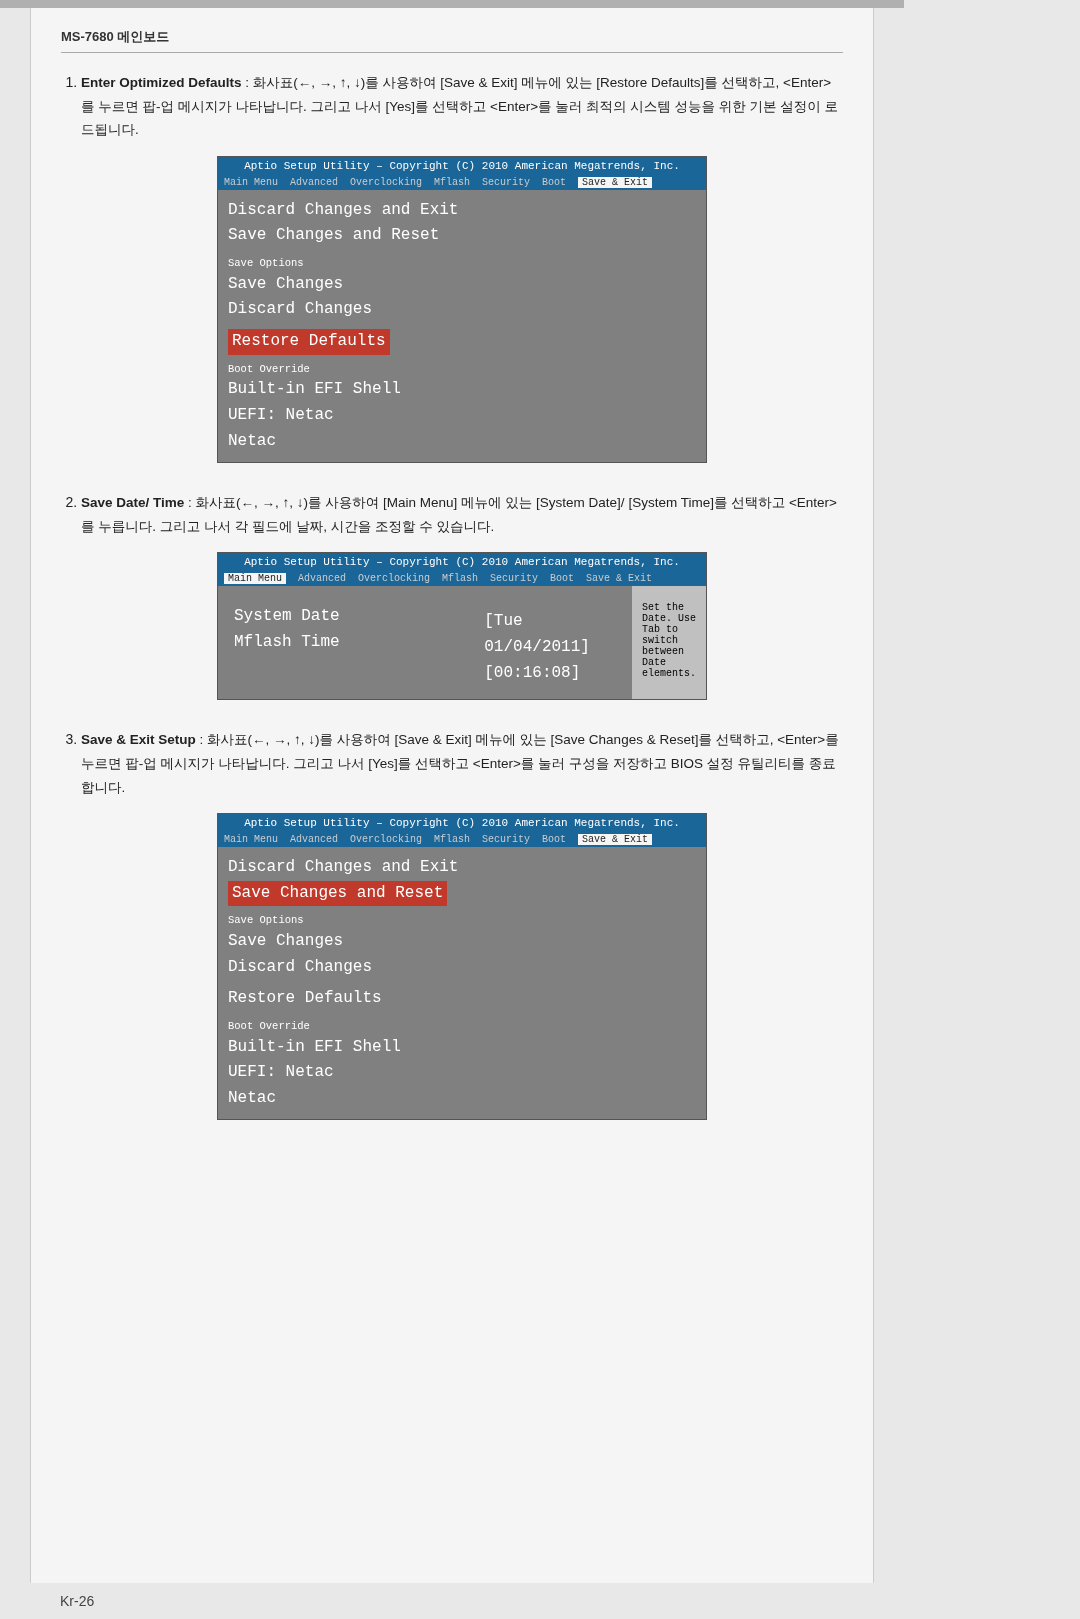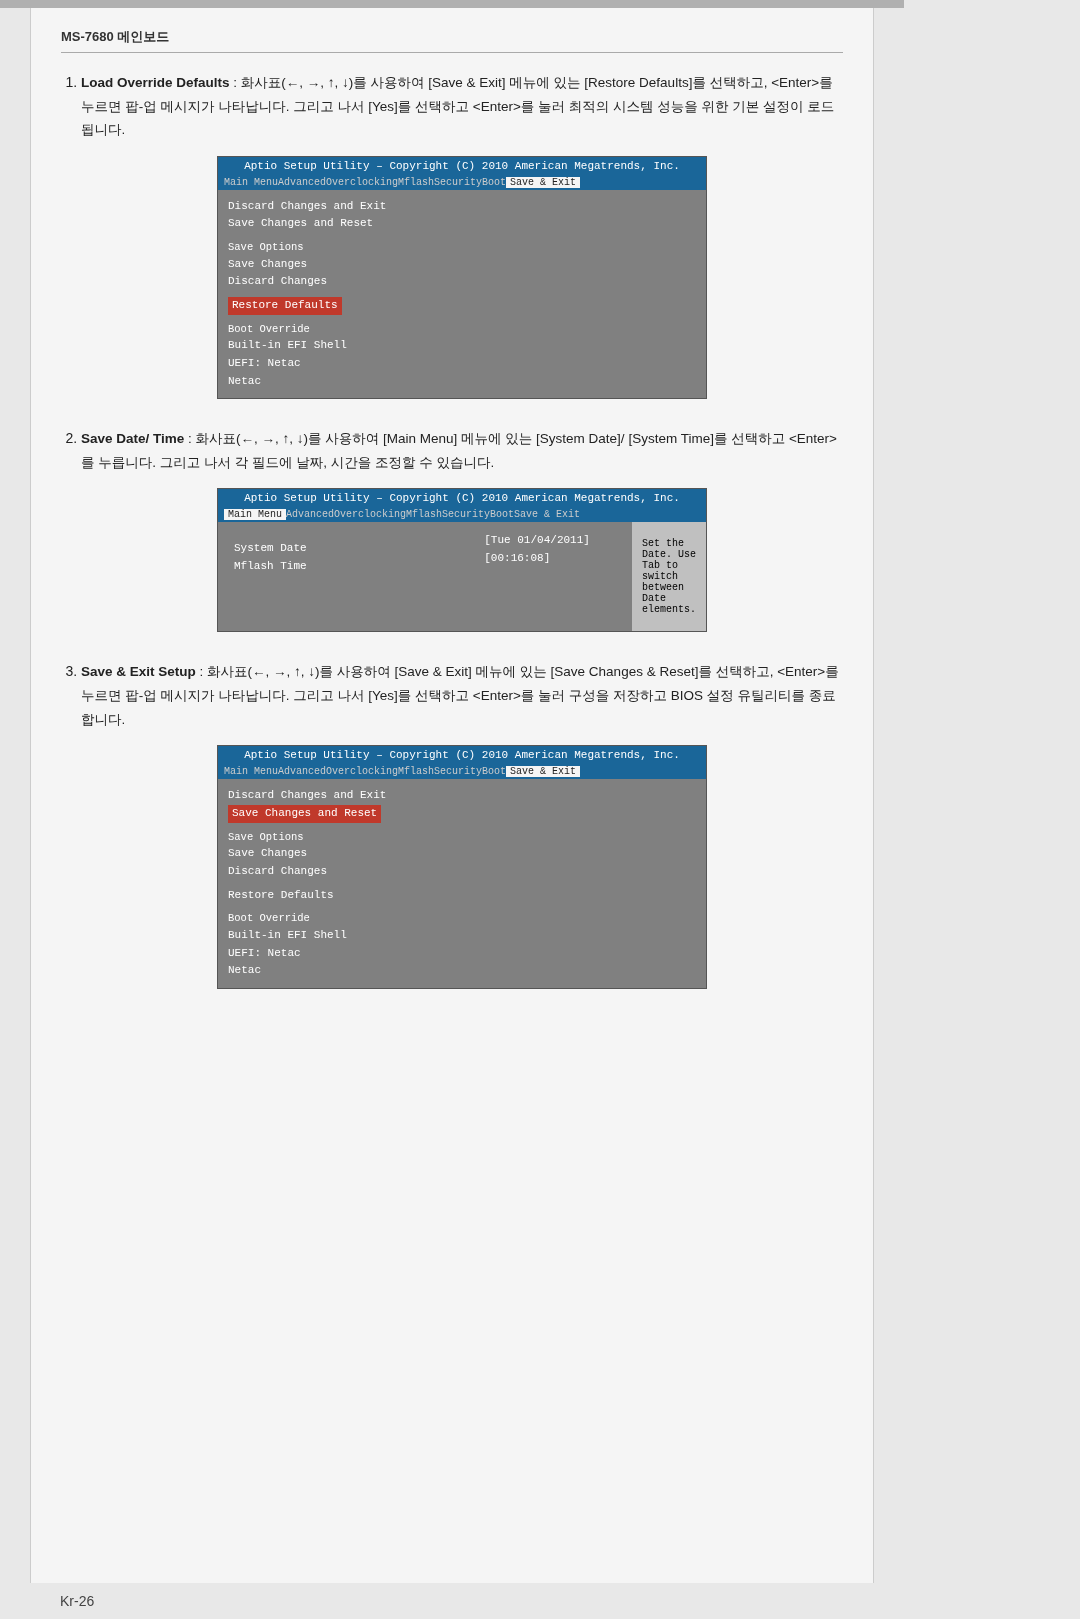--- a/index.html
+++ b/index.html
@@ -82,20 +82,21 @@
       text-align: center;
     }
 
     .bios-menubar {
       background: #1a6699;
       color: #ccc;
       font-size: 10px;
       font-family: 'Courier New', monospace;
       padding: 2px 6px;
       display: flex;
+      gap: 12px;
     }
 
     .bios-menubar span {
       color: #ccc;
     }
 
     .bios-menubar span.active {
       background: #f5f5f5;
       color: #222;
       padding: 0 4px;
@@ -120,21 +121,21 @@
     .bios-right {
       flex: 1;
       background: #808080;
       padding: 8px 10px;
     }
 
     .bios-menu-item {
       display: block;
       color: #fff;
       font-family: 'Courier New', monospace;
-      font-size: 11px;
+      font-size: 16px;
       line-height: 1.6;
       cursor: default;
     }
 
     .bios-menu-item.highlighted {
       background: #c0392b;
       color: #fff;
       display: inline-block;
       padding: 0 4px;
     }
@@ -164,21 +165,21 @@
       width: 260px;
       padding: 8px 16px;
       font-family: 'Courier New', monospace;
       font-size: 10.5px;
       color: #fff;
     }
 
     .bios-mid-2 {
       background: #808080;
       width: 160px;
-      padding: 0 10px;
+      padding: 13px 10px;
       font-family: 'Courier New', monospace;
       font-size: 10.5px;
       color: #fff;
     }
 
     .bios-right-2 {
       flex: 1;
       background: #c0c0c0;
       padding: 16px 10px;
       font-family: 'Courier New', monospace;
@@ -200,21 +201,21 @@
   <div class="top-bar"></div>
   <div class="page-inner">
 
     <div class="page-header">MS-7680 메인보드</div>
 
 
     <ol>
 
       <li>
         <p class="list-item-text">
-          <strong>Load Override Defaults</strong> : 화사표(←, →, ↑, ↓)를 사용하여 [Save &amp; Exit] 메뉴에 있는 [Restore Defaults]를 선택하고, &lt;Enter&gt;를 누르면 팝-업 메시지가 나타납니다. 그리고 나서 [Yes]를 선택하고 &lt;Enter&gt;를 눌러 최적의 시스템 성능을 위한 기본 설정이 로드됩니다.
+          <strong>Enter Optimized Defaults</strong> : 화사표(←, →, ↑, ↓)를 사용하여 [Save &amp; Exit] 메뉴에 있는 [Restore Defaults]를 선택하고, &lt;Enter&gt;를 누르면 팝-업 메시지가 나타납니다. 그리고 나서 [Yes]를 선택하고 &lt;Enter&gt;를 눌러 최적의 시스템 성능을 위한 기본 설정이 로드됩니다.
         </p>
 
         <div class="bios-screenshot">
           <div class="bios-titlebar">Aptio Setup Utility – Copyright (C) 2010 American Megatrends, Inc.</div>
           <div class="bios-menubar">
             <span>Main Menu</span>
             <span>Advanced</span>
             <span>Overclocking</span>
             <span>Mflash</span>
             <span>Security</span>

